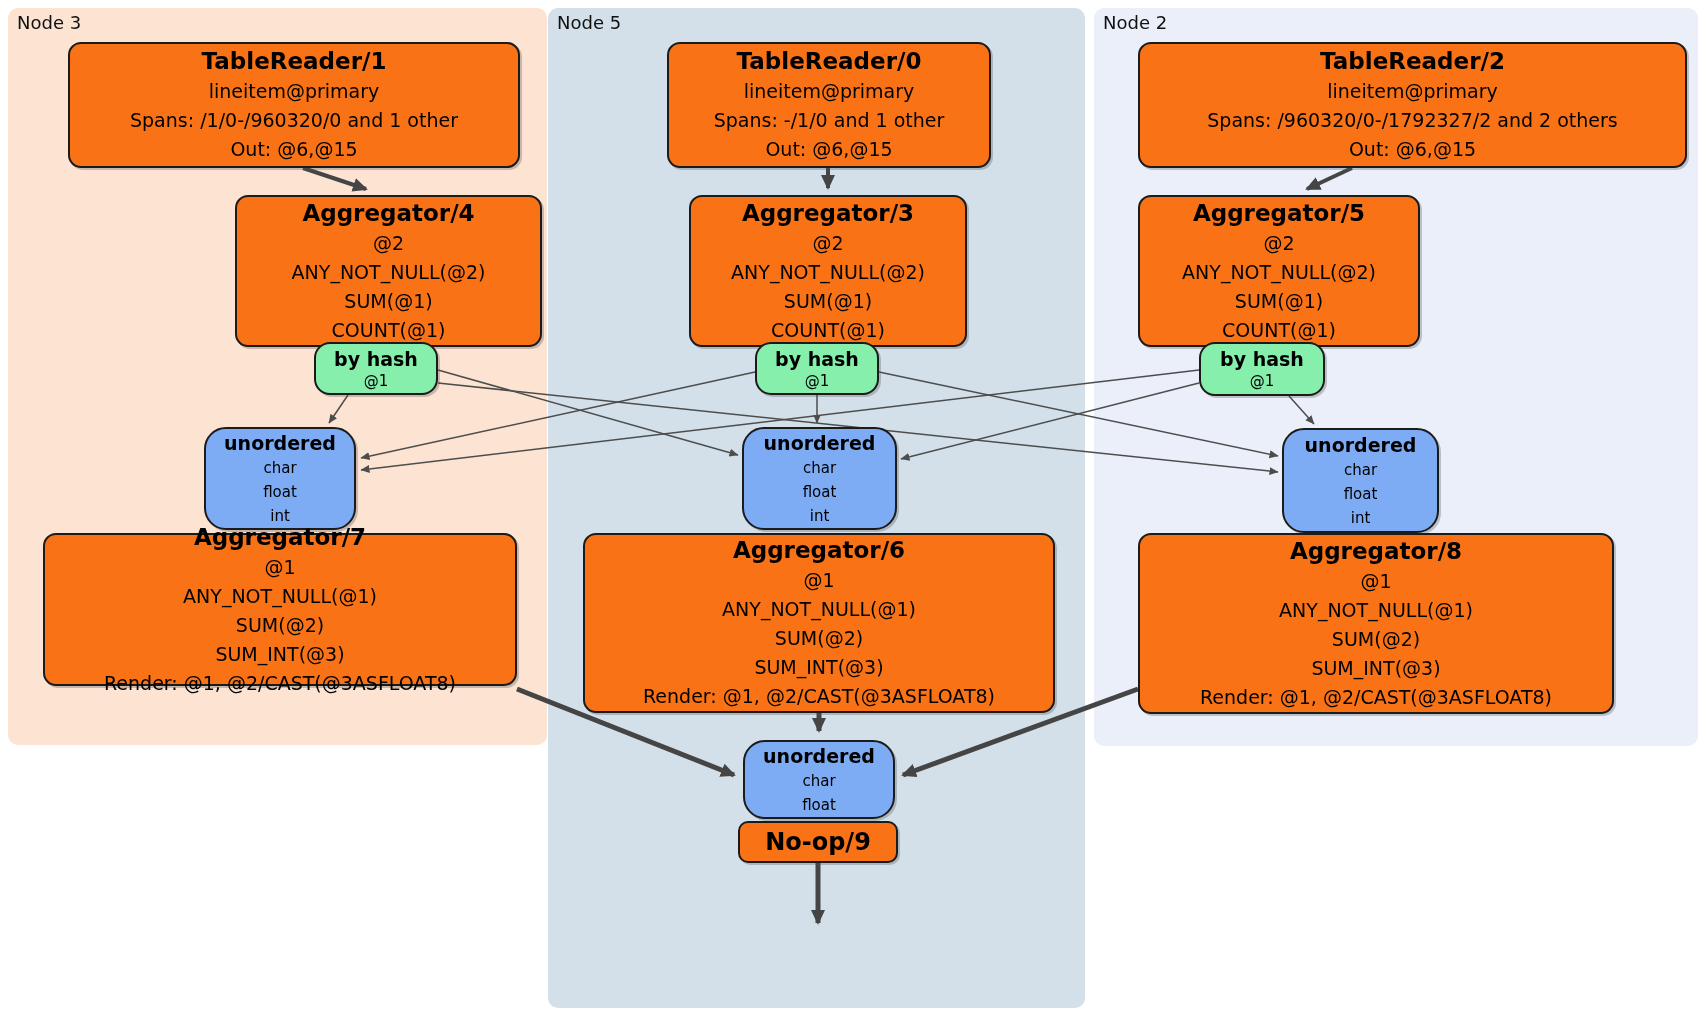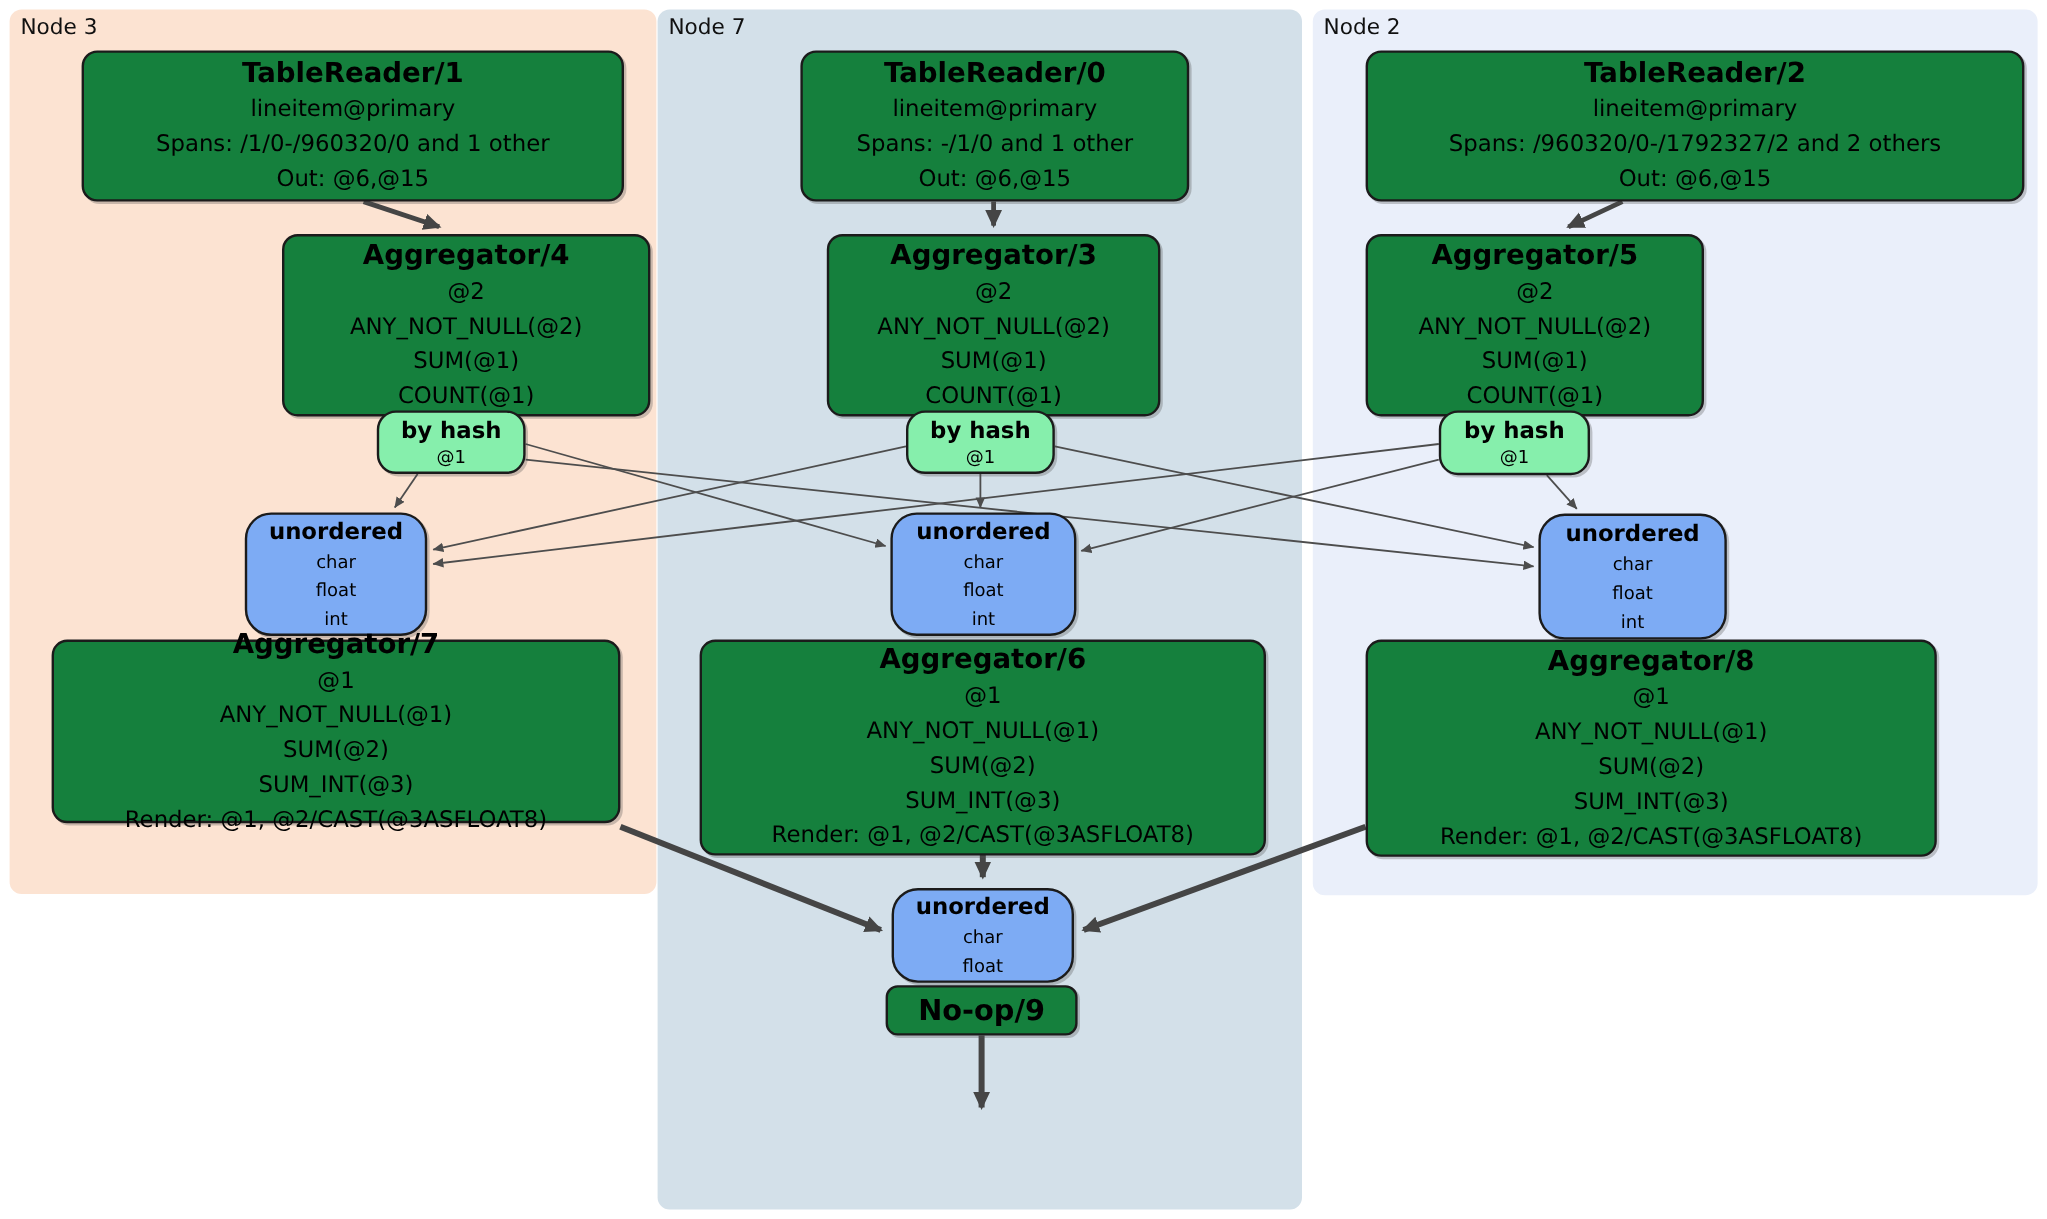--- a/index.html
+++ b/index.html
@@ -14,42 +14,42 @@
     padding:4px 0 0 9px;
   }
   #edges{position:absolute;left:0;top:0;z-index:2;}
   .nbox{
     position:absolute;z-index:3;box-sizing:border-box;
     border:2px solid #1b1b1b;
     display:flex;flex-direction:column;justify-content:center;align-items:center;
     text-align:center;color:#000;
     box-shadow:2px 2px 0 rgba(80,80,80,0.30);
   }
-  .yellow{background:#15803d;border-radius:13px;justify-content:center;}
+  .yellow{background:#f97316;border-radius:13px;justify-content:center;}
   .orange{background:#86efac;border-radius:16px;}
   .blue{background:#7dabf4;border-radius:22px;}
   .t{font-weight:bold;font-size:23px;line-height:31px;}
   .l{font-size:19px;line-height:29px;}
   .small-t{font-weight:bold;font-size:19px;line-height:24px;}
   .small-l{font-size:15px;line-height:20px;}
   .sync-t{font-weight:bold;font-size:19px;line-height:26px;}
   .sync-l{font-size:15px;line-height:24px;}
   .pill-t{font-weight:bold;font-size:24px;line-height:30px;}
 </style>
 </head>
 <body>
 
 <div id="canvas">
 
   <div class="region" style="left:8px;top:8px;width:539px;height:737px;background:#fce3d2;"></div>
   <div class="region" style="left:548px;top:8px;width:537px;height:1000px;background:#d3e0e9;"></div>
   <div class="region" style="left:1094px;top:8px;width:604px;height:738px;background:#eaeffa;"></div>
 
   <div class="region-label" style="left:8px;top:8px;">Node 3</div>
-  <div class="region-label" style="left:548px;top:8px;">Node 7</div>
+  <div class="region-label" style="left:548px;top:8px;">Node 5</div>
   <div class="region-label" style="left:1094px;top:8px;">Node 2</div>
 
   <svg id="edges" width="1706" height="1016" viewBox="0 0 1706 1016">
     <defs>
       <marker id="thinArrow" markerUnits="userSpaceOnUse" markerWidth="12" markerHeight="10" refX="8.5" refY="4" orient="auto">
         <path d="M0,0 L9,4 L0,8 z" fill="#4d4d4d"></path>
       </marker>
       <marker id="thickArrow" markerUnits="userSpaceOnUse" markerWidth="20" markerHeight="16" refX="13" refY="7" orient="auto">
         <path d="M0,0 L15,7 L0,14 z" fill="#454545"></path>
       </marker>

